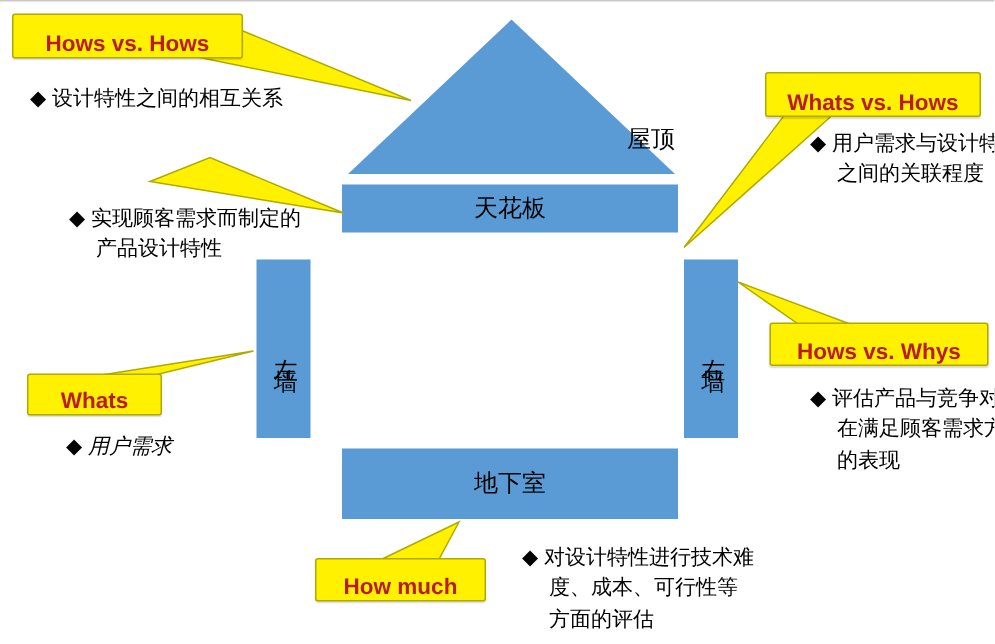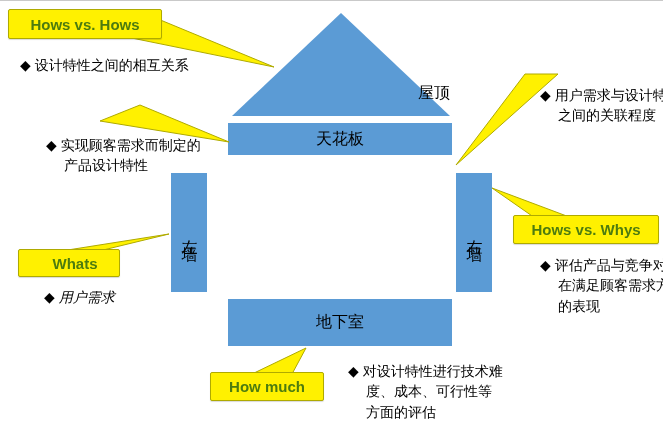--- a/index.html
+++ b/index.html
@@ -41,27 +41,27 @@
     letter-spacing:6px;
     font-size:16px;
   }
   
   .tails{position:absolute;left:0;top:0;width:663px;height:429px;z-index:1;}
   .callout{
     position:absolute;z-index:2;
     background:var(--yellow);
     border:1px solid var(--yellow-border);
     border-radius:2px;
-    display:flex;align-items:center;justify-content:center;
-    font-size:15px;font-weight:600;color:#4d7c0f;
+    display:flex;align-items:flex-end;justify-content:center;
+    font-size:15px;font-weight:600;color:#b91c1c;
     box-shadow:0 1px 1px rgba(0,0,0,0.15);
   }
   .co-hows-vs-hows{left:8px;top:8px;width:152px;height:28px;}
   .co-hows{left:62px;top:97px;width:80px;height:26px;}
-  .co-whats{left:18px;top:248px;width:88px;height:26px;padding-left:12px;}
+  .co-whats{left:18px;top:248px;width:88px;height:26px;}
   .co-whats-vs-hows{left:510px;top:47px;width:142px;height:28px;}
   .co-whats-vs-whys{left:513px;top:214px;width:144px;height:27px;}
   .co-how-much{left:210px;top:371px;width:112px;height:27px;}
   
   .note{
     position:absolute;z-index:2;
     font-size:14px;line-height:1.45;color:#000;
     padding-left:18px;text-indent:-18px;
     word-break:break-all;
     margin-left:16px;
@@ -110,20 +110,23 @@
   <div class="shape basement">
     <span>地下室</span>
   </div>
 
   <div class="callout co-hows-vs-hows">
     <span>Hows vs. Hows</span>
   </div>
   <div class="callout co-whats">
     <span>Whats</span>
   </div>
+  <div class="callout co-whats-vs-hows">
+    <span>Whats vs. Hows</span>
+  </div>
   <div class="callout co-whats-vs-whys">
     <span>Hows vs. Whys</span>
   </div>
   <div class="callout co-how-much">
     <span>How much</span>
   </div>
 
   <div class="note n-hows-vs-hows">◆ 设计特性之间的相互关系</div>
   <div class="note n-hows">◆ 实现顾客需求而制定的产品设计特性</div>
   <div class="note n-whats">◆ 用户需求</div>

